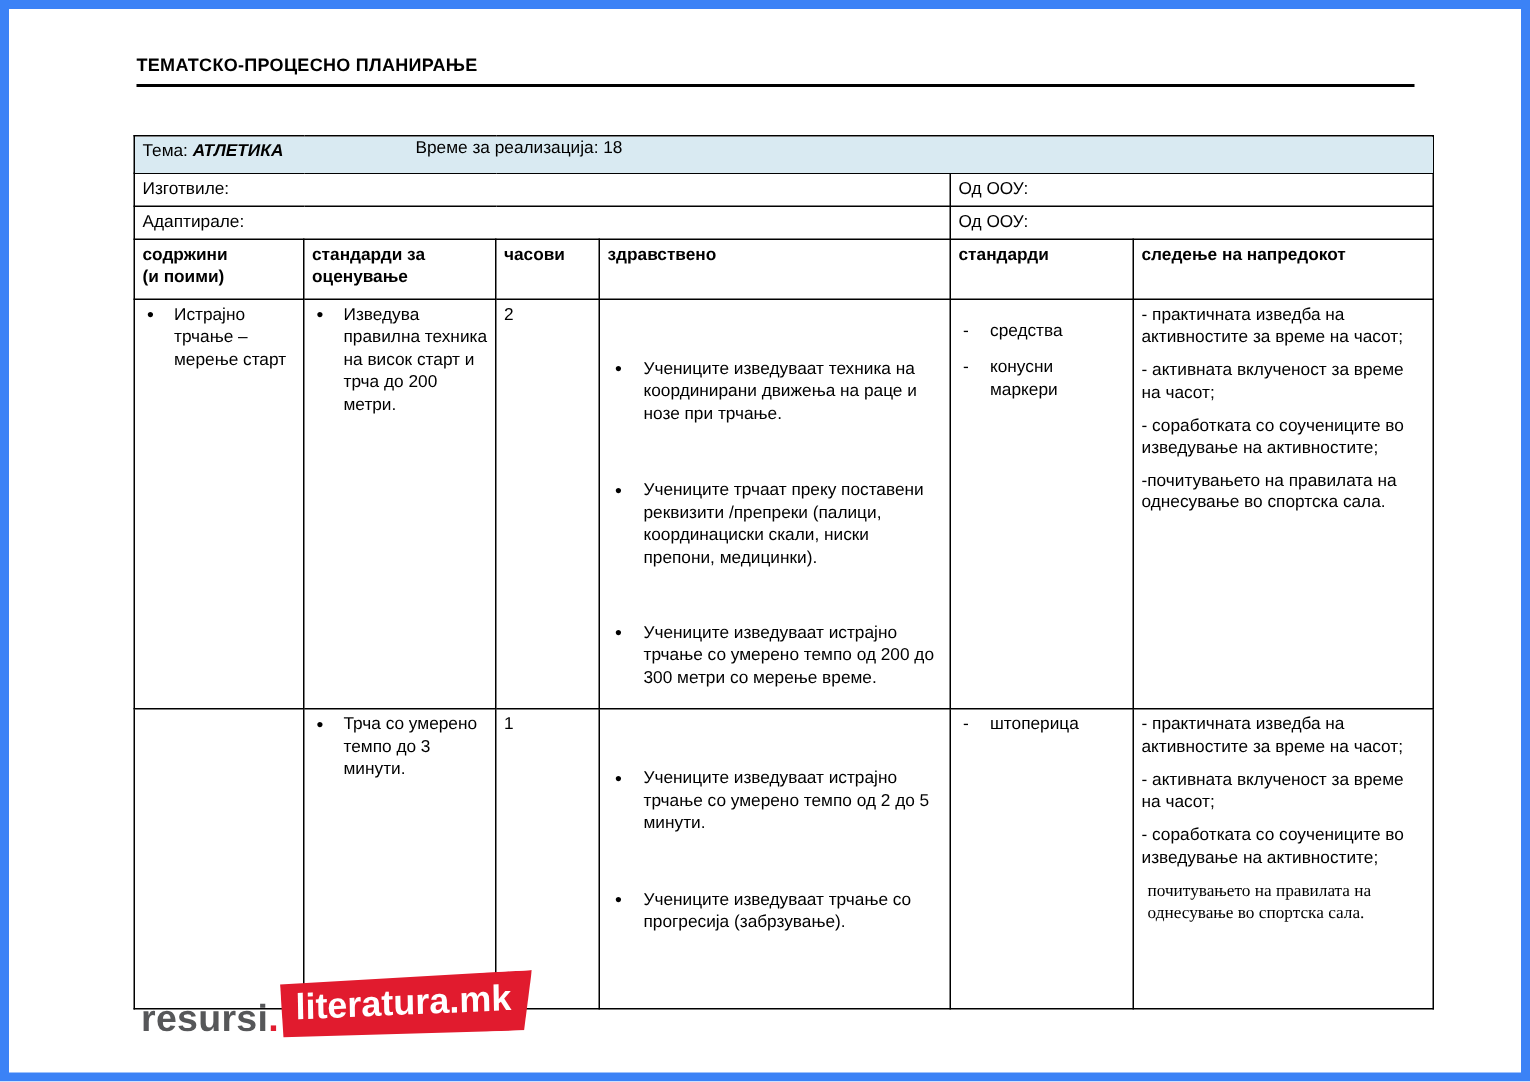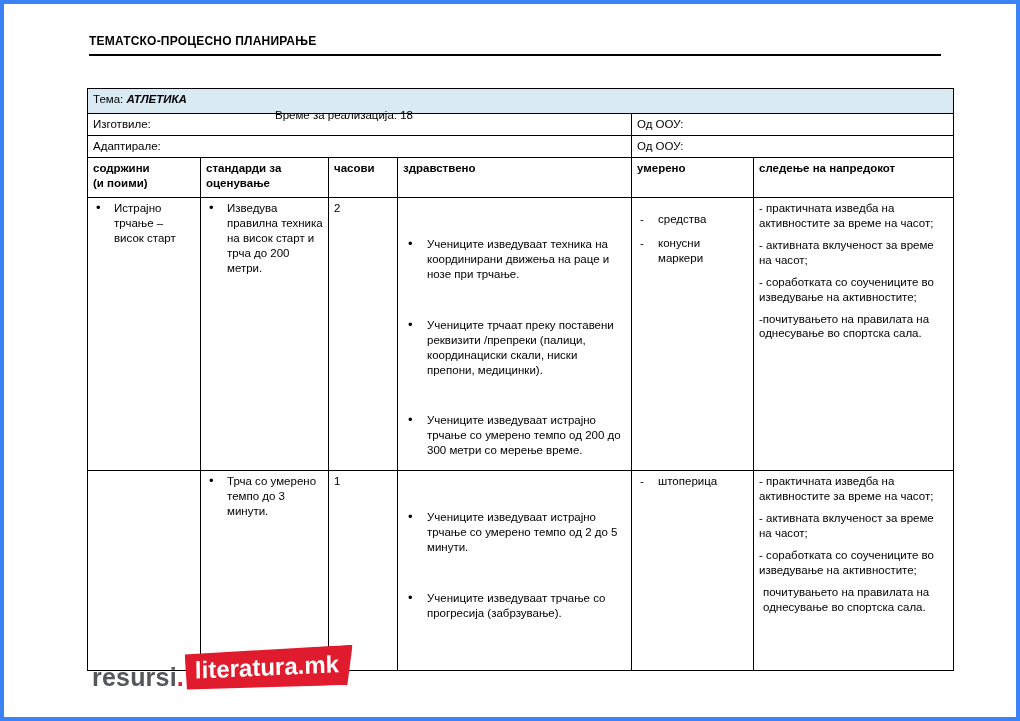--- a/index.html
+++ b/index.html
@@ -6,21 +6,21 @@
   html, body { background: #fff; }
   body {
     width: 1020px; height: 721px;
     font-family: "Liberation Sans", "DejaVu Sans", sans-serif;
     color: #000;
     position: relative;
     overflow: hidden;
   }
   .page {
     position: absolute; inset: 0;
-    border: 4px solid #3b82f6;
+    border: 6px solid #3b82f6;
     background: #fff;
   }
 
   
   .doc-header { position: absolute; left: 85px; top: 30px; width: 852px; }
   .doc-title {
     font-size: 12px; font-weight: bold; letter-spacing: .2px;
     padding-bottom: 6px;
   }
   .title-rule { border: none; border-top: 2px solid #000; width: 100%; }
@@ -38,21 +38,21 @@
     vertical-align: top;
     padding: 3px 5px;
     text-align: left;
     line-height: 1.3;
   }
   tr.blue td { background: #d9eaf2; }
   .b { font-weight: bold; }
   .bi { font-weight: bold; font-style: italic; text-align: center; }
   .subject-row td { height: 22px; }
   .theme-row td { height: 25px; position: relative; }
-  .time-text { position: absolute; left: 187px; top: 19px; text-align: center; }
+  .time-text { position: absolute; left: 187px; top: 1px; text-align: center; }
   .meta-row td { height: 21px; }
 
   tr.cols-header th {
     font-weight: bold; height: 40px; white-space: pre-line;
   }
   tr.body-row td { height: 200px; }
   td.hours-cell { text-align: center; }
 
   
   ul.dot-list, ul.dash-list { list-style: none; }
@@ -62,21 +62,21 @@
   ul.dot-list li::before {
     content: "\2022"; position: absolute; left: 3px; top: -1px; font-size: 13px;
   }
   ul.dash-list li::before {
     content: "-"; position: absolute; left: 3px;
   }
   td.activities-cell li { padding-left: 24px; margin-top: 36px; }
   td.activities-cell li::before { left: 5px; }
 
   td.progress-cell p { margin-bottom: 7px; }
-  td.progress-cell p.indented { padding-left: 4px; }
+  td.progress-cell p.indented { padding-left: 4px; font-family: Liberation Serif, serif; }
 
   
   .logo {
     position: absolute; left: 88px; top: 638px;
     display: flex; align-items: flex-end;
     height: 50px;
   }
   .logo-prefix {
     font-size: 25px; font-weight: bold; color: #565759;
     letter-spacing: .2px;
@@ -135,28 +135,28 @@
       <td colspan="4">Адаптирале:</td>
       <td colspan="2">Од ООУ:</td>
     </tr>
 
     <tr class="cols-header">
       <th>содржини
 (и поими)</th>
       <th>стандарди за оценување</th>
       <th>часови</th>
       <th>здравствено</th>
-      <th>умерено</th>
+      <th>стандарди</th>
       <th>следење на напредокот</th>
     </tr>
 
     <tr class="body-row">
       <td>
         <ul class="dot-list">
-          <li>Истрајно трчање – висок старт</li>
+          <li>Истрајно трчање – мерење старт</li>
         </ul>
       </td>
       <td>
         <ul class="dot-list">
           <li>Изведува правилна техника на висок старт и трча до 200 метри.</li>
         </ul>
       </td>
       <td class="hours-cell">2</td>
       <td class="activities-cell">
         <ul class="dot-list">

